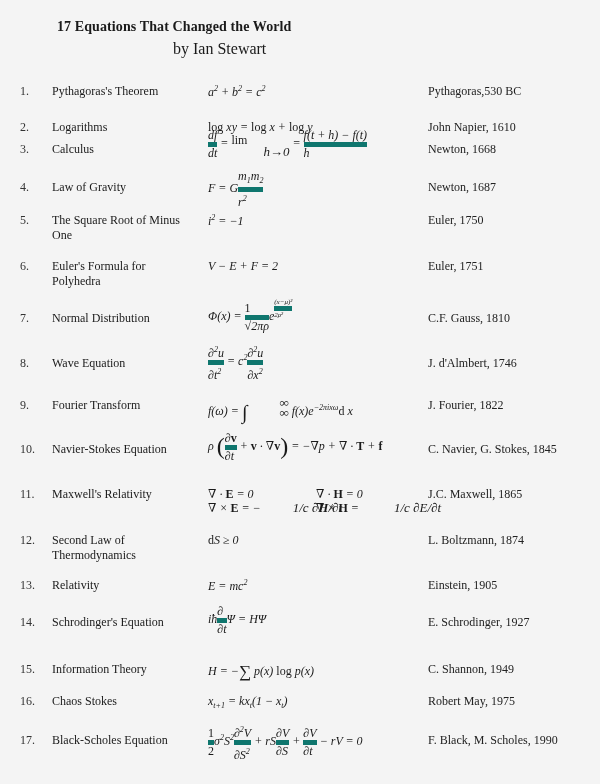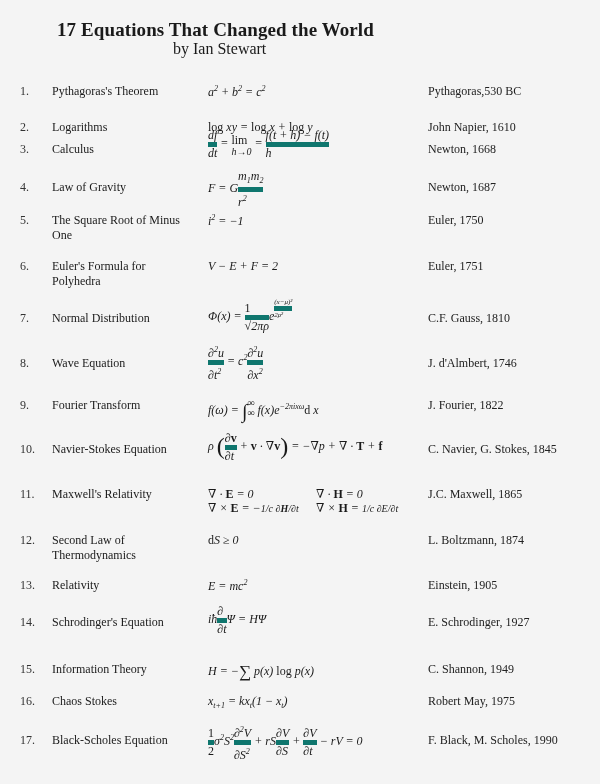--- a/index.html
+++ b/index.html
@@ -4,39 +4,39 @@
 <style>
   html, body { margin: 0; padding: 0; }
   body {
     width: 600px; height: 784px; overflow: hidden;
     background: #f4f4f4; color: #1a1a1a;
     font-family: "Liberation Serif", "DejaVu Serif", serif;
     position: relative;
   }
   .title {
     position: absolute; left: 57px; top: 19px;
-    font-size: 19px; font-weight: bold; letter-spacing: 0.1px;
+    font-size: 14px; font-weight: bold; letter-spacing: 0.1px;
     white-space: nowrap;
   }
   .subtitle {
     position: absolute; left: 173px; top: 40px;
     font-size: 16px; white-space: nowrap;
   }
   .row { position: absolute; left: 0; width: 600px; font-size: 12px; }
   .num { position: absolute; left: 20px; color: #333; }
   .name { position: absolute; left: 52px; font-weight: normal; line-height: 15px; width: 145px; }
   .eq { position: absolute; left: 208px; font-style: italic; white-space: nowrap; font-size: 12px; }
   .who { position: absolute; left: 428px; white-space: nowrap; color: #222; }
   .frac { display: inline-block; vertical-align: middle; }
   .frac > span { display: block; line-height: 13px; }
   .frac > span.den { border-top: 5px solid #0f766e; }
   .up { font-style: normal; }
   .b { font-weight: bold; font-style: normal; }
   sup, sub { font-size: 8px; }
-  .sm { font-size: 10px; }
+  .sm { font-size: 13px; margin-left: 32px; }
 </style>
 </head>
 <body>
 
 <div class="title">17 Equations That Changed the World</div>
 <div class="subtitle">by Ian Stewart</div>
 
 <div class="row" style="top:84px">
   <span class="num">1.</span>
   <span class="name">Pythagoras's Theorem</span>

